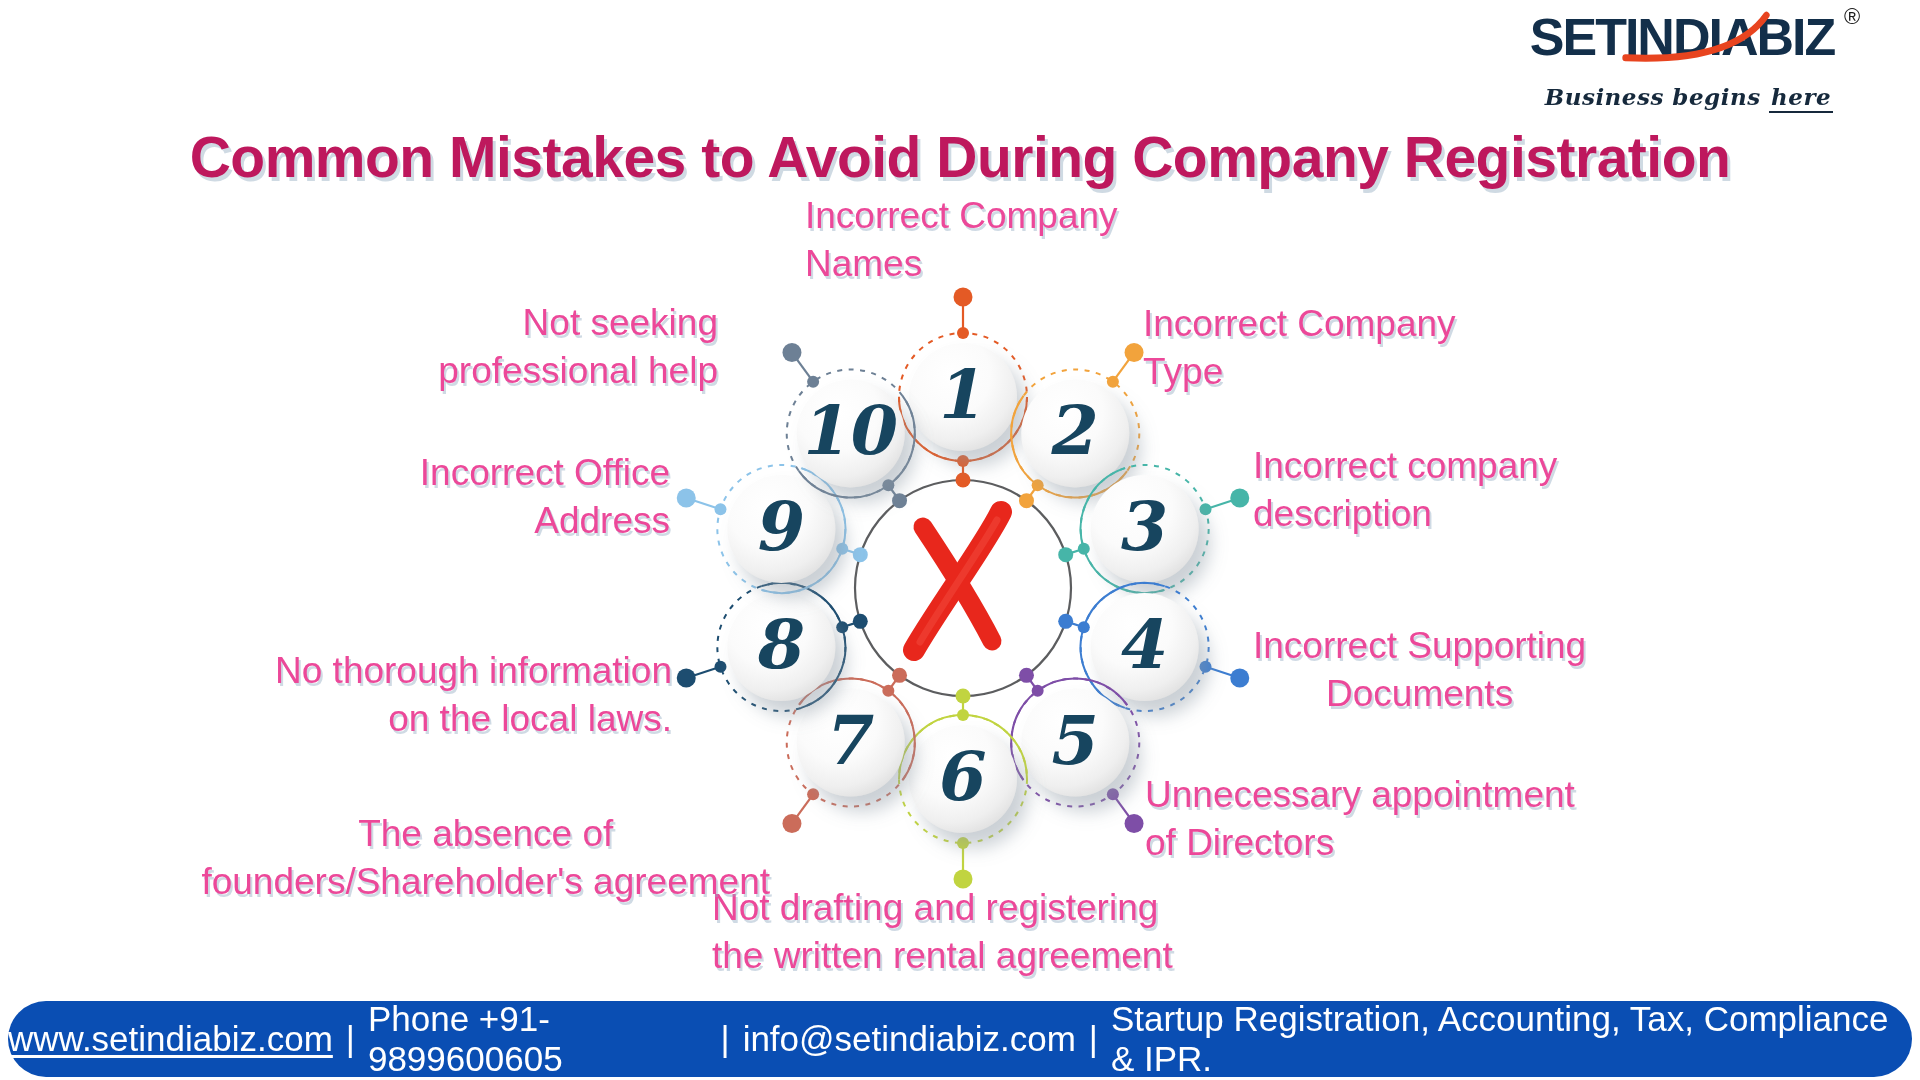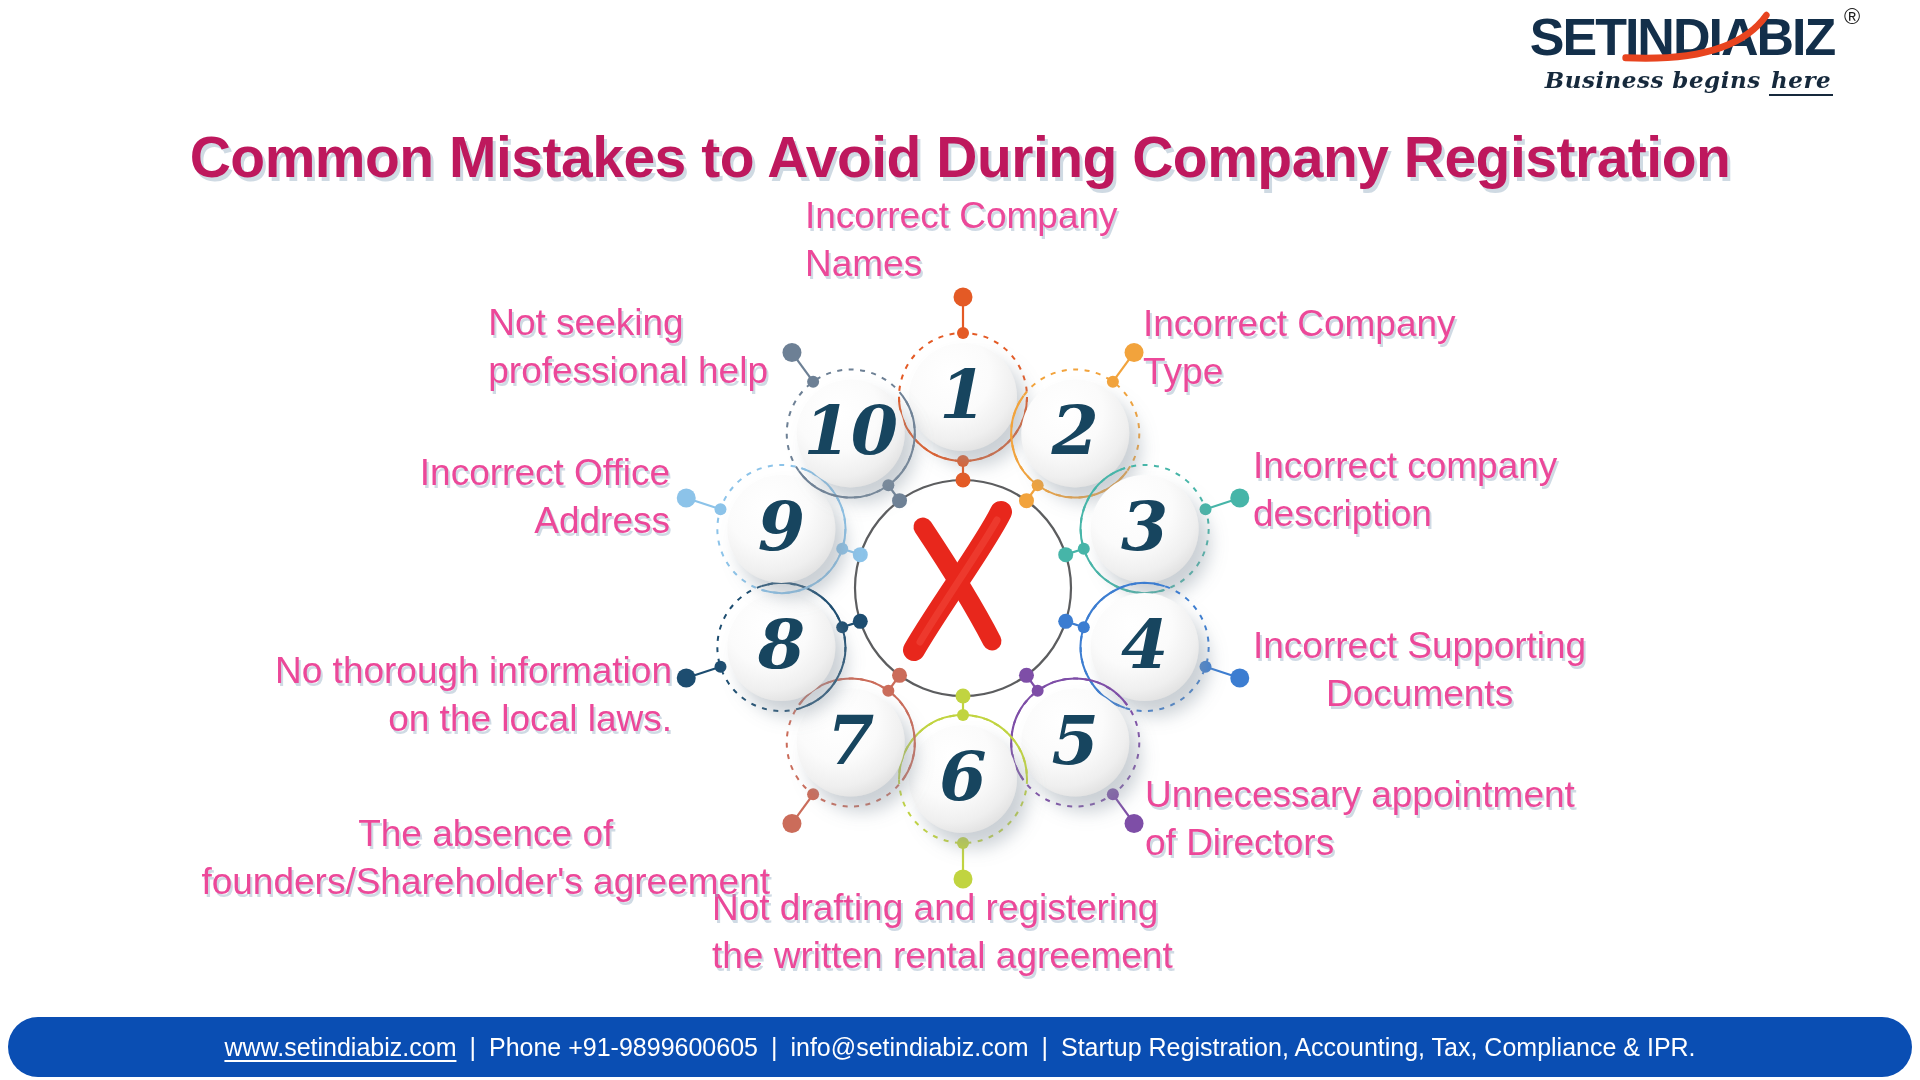--- a/index.html
+++ b/index.html
@@ -5,21 +5,21 @@
   html,body{margin:0;padding:0;background:#e9e9e9;}
   .page{position:relative;width:1920px;height:1080px;background:#ffffff;overflow:hidden;
         font-family:"Liberation Sans",sans-serif;}
 
   
   .logo{position:absolute;top:10px;right:26px;width:410px;text-align:center;}
   .logo-row{position:relative;display:inline-block;padding:0 14px 0 0;}
   .logo-text{font-size:52px;font-weight:800;letter-spacing:-2px;color:#132f4a;line-height:1.05;}
   .logo-reg{position:absolute;top:-6px;right:-12px;font-size:22px;color:#1c1c1c;font-weight:400;}
   .logo-swoosh{position:absolute;left:0;top:0;width:100%;height:100%;pointer-events:none;}
-  .tagline{margin-top:1px;font-family:"DejaVu Serif",serif;font-style:italic;font-weight:bold;
+  .tagline{margin-top:18px;font-family:"DejaVu Serif",serif;font-style:italic;font-weight:bold;
            font-size:23px;color:#16293c;letter-spacing:.5px;}
   .tag-underline{border-bottom:2px solid #16293c;padding:0 2px 1px 2px;}
 
   
   .title{position:absolute;top:86px;left:0;width:100%;text-align:center;
          font-size:57px;font-weight:800;letter-spacing:-.5px;color:#be185d;
          text-shadow:3px 4px 0 rgba(148,172,192,.45);}
 
   
   .diagram{position:absolute;inset:0;}
@@ -31,26 +31,26 @@
                  white-space:pre-line;text-shadow:2px 3px 0 rgba(140,168,190,.42);}
   .label-1{left:805px;top:192px;text-align:left;}
   .label-2{left:1143px;top:300px;text-align:left;}
   .label-3{left:1253px;top:442px;text-align:left;}
   .label-4{left:1253px;top:622px;text-align:center;}
   .label-5{left:1145px;top:771px;text-align:left;}
   .label-6{left:712px;top:884px;text-align:left;}
   .label-7{right:1150px;top:810px;text-align:center;}
   .label-8{right:1248px;top:647px;text-align:right;}
   .label-9{right:1250px;top:449px;text-align:right;}
-  .label-10{right:1152px;top:299px;text-align:left;margin-left:40px;}
-
-  
-  .footer{position:absolute;left:8px;right:8px;bottom:3px;height:60px;border-radius:38px;
-          background:#0a4eb3;display:flex;align-items:center;justify-content:center;
-          color:#ffffff;font-size:25px;}
+  .label-10{right:1202px;top:299px;text-align:right;margin-left:40px;}
+
+  
+  .footer{position:absolute;left:8px;right:8px;bottom:3px;height:76px;border-radius:38px;
+          background:#0a4eb3;display:flex;align-items:center;justify-content:flex-start;
+          color:#ffffff;font-size:35px;}
   .footer .sep{margin:0 13px;}
   .footer .link{text-decoration:underline;text-underline-offset:4px;cursor:pointer;}
   .footer .mail{cursor:pointer;}
 </style>
 </head>
 <body>
 
 <div class="page">
 
   <div class="logo">

